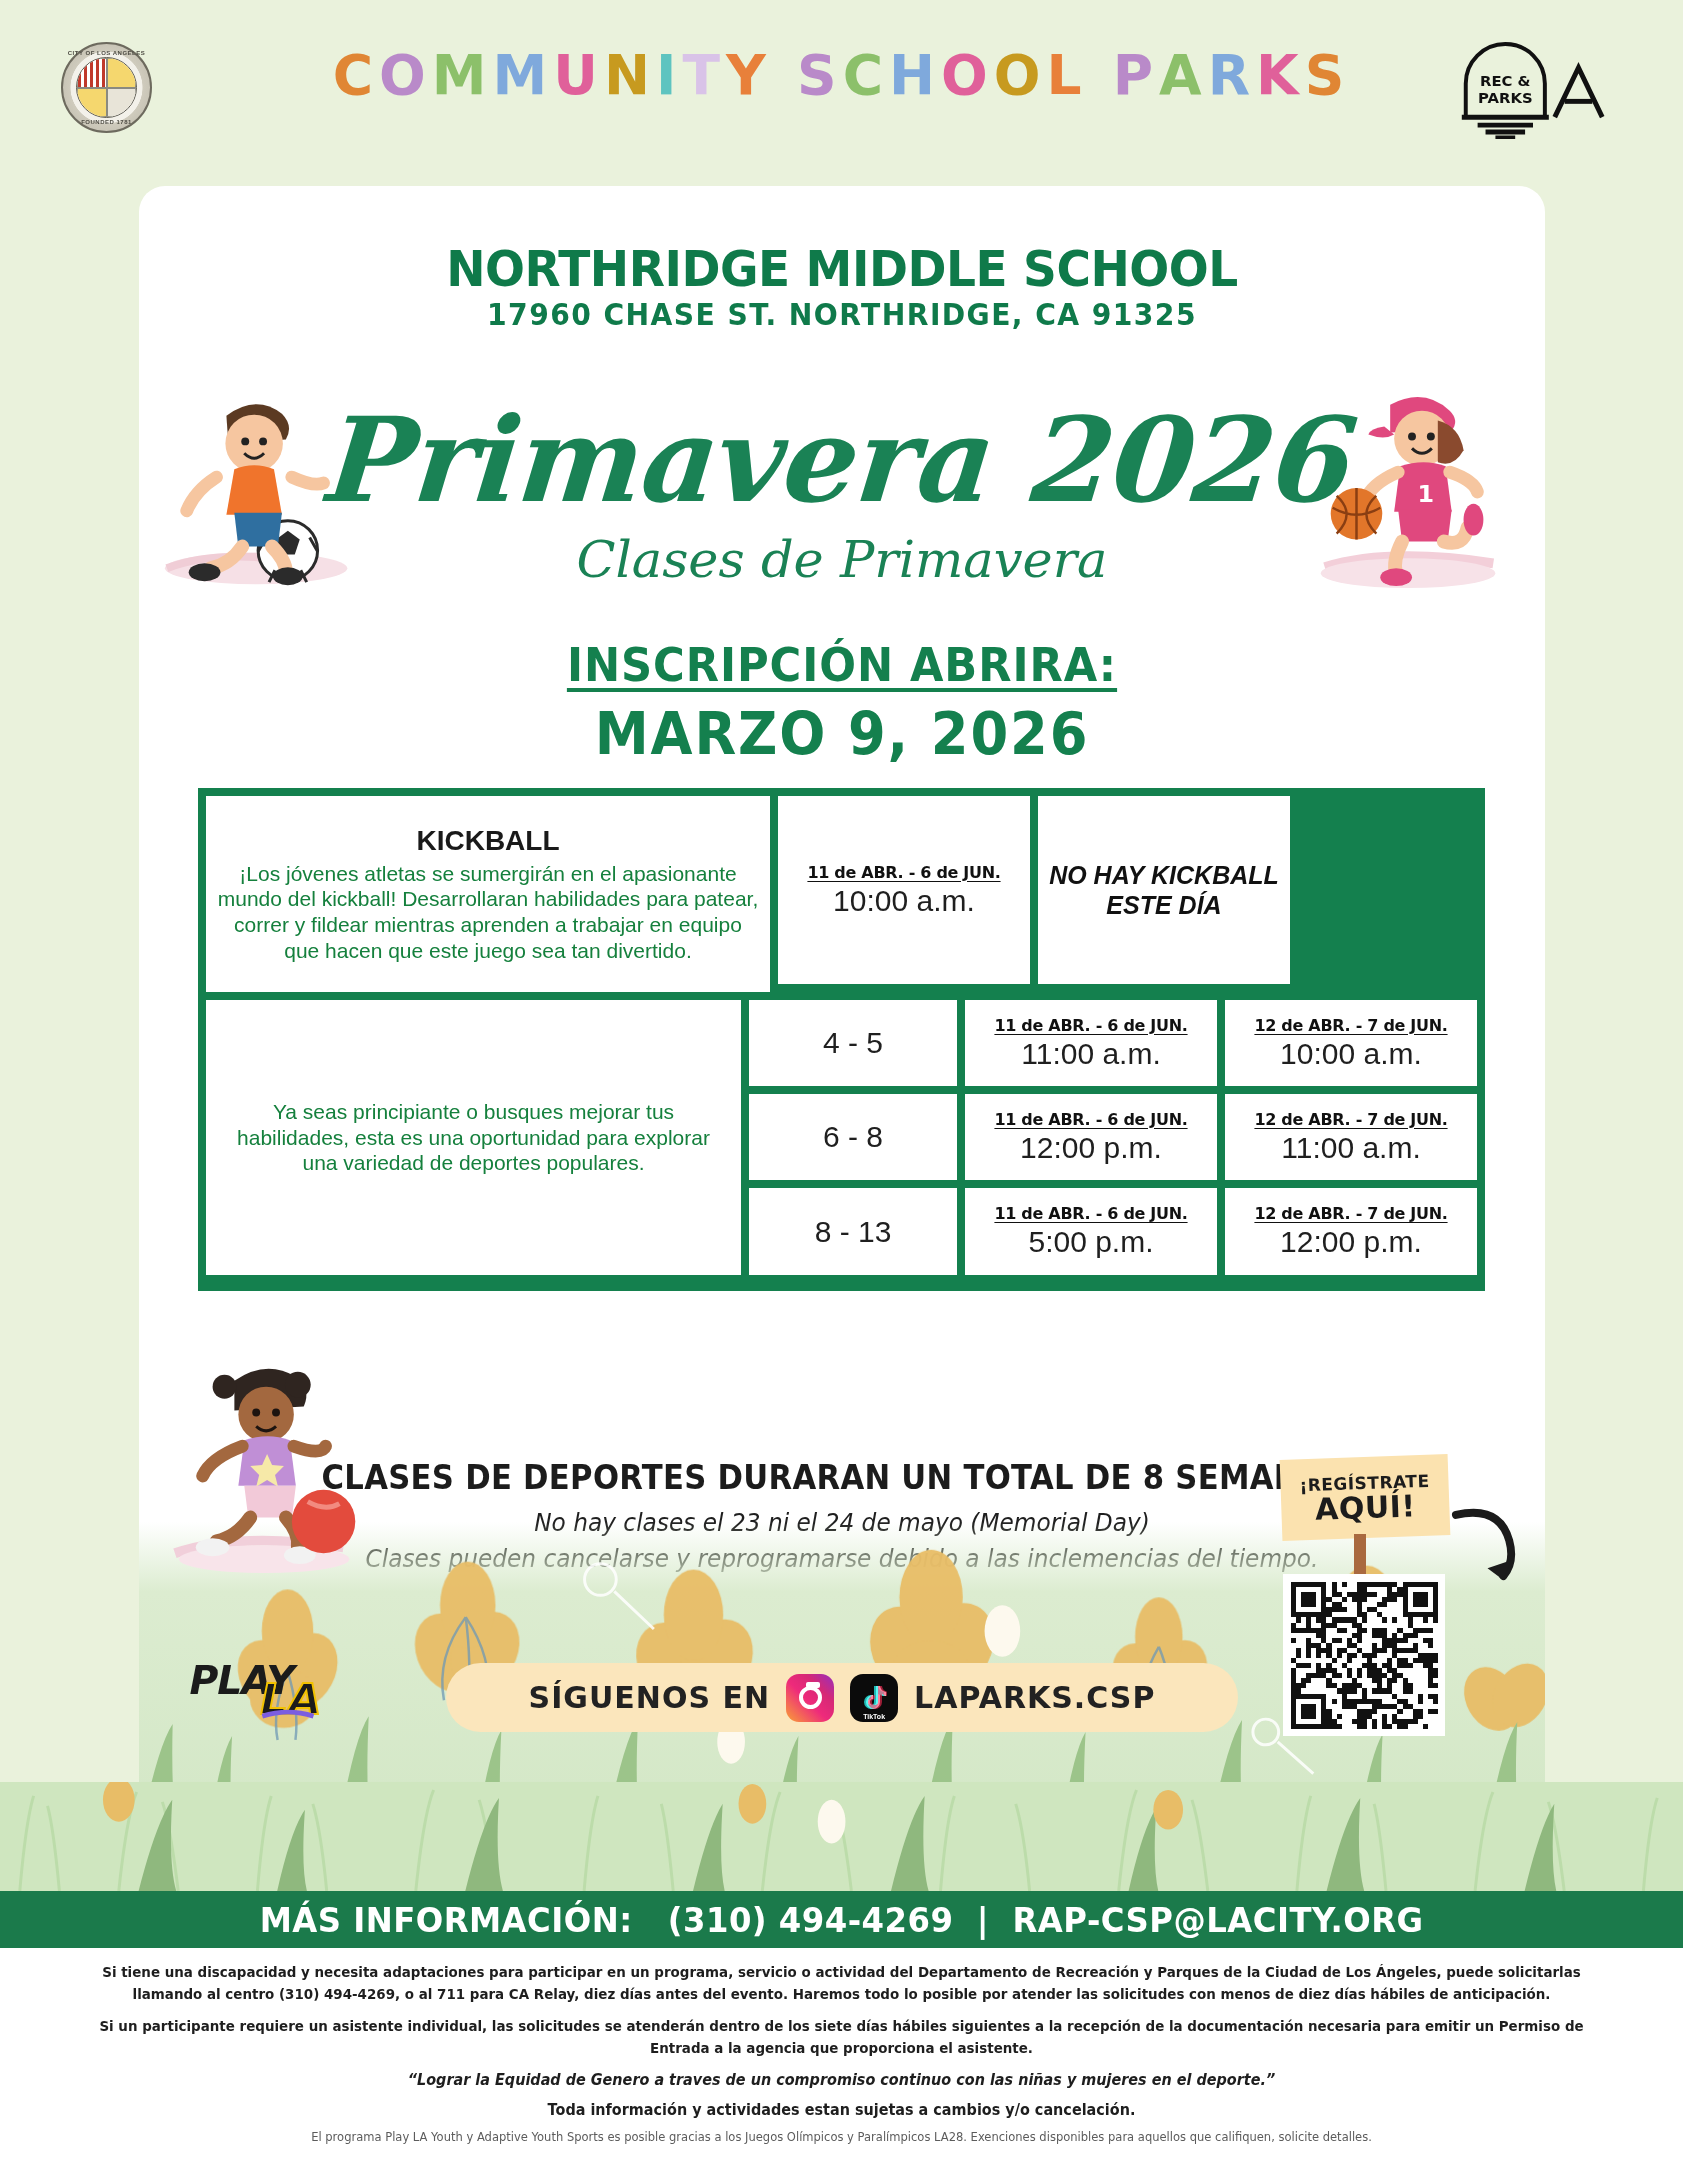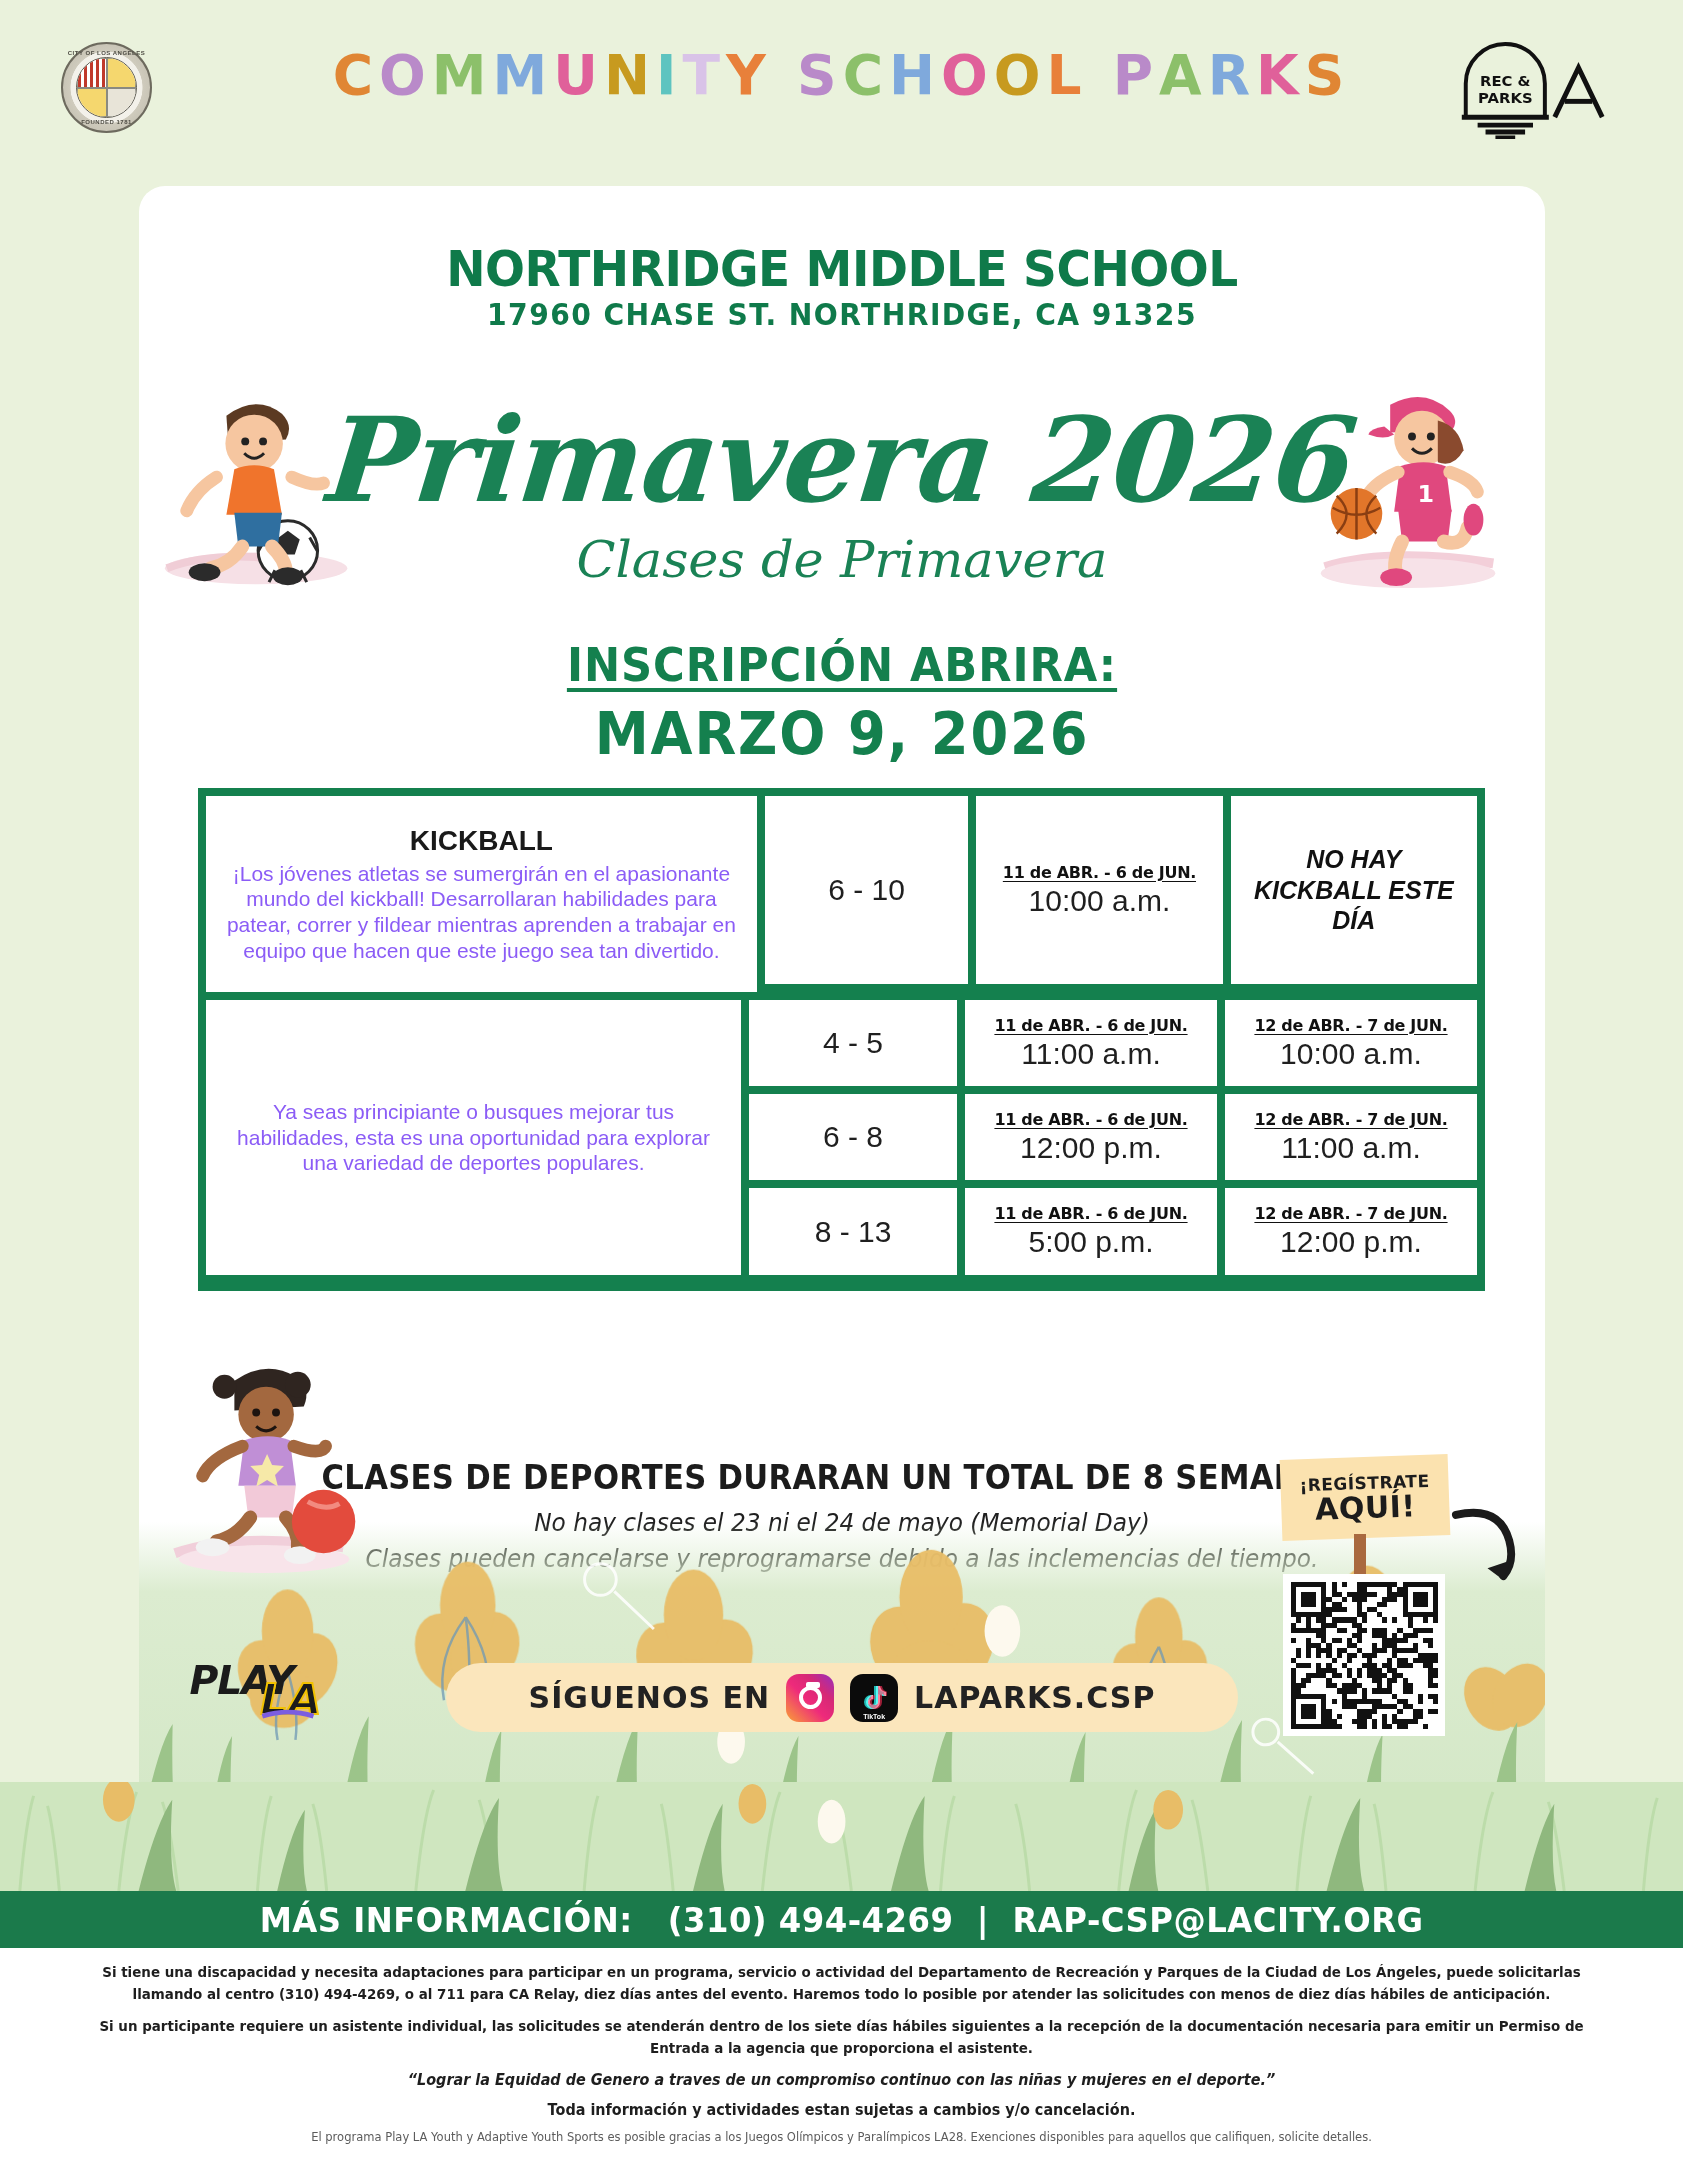--- a/index.html
+++ b/index.html
@@ -132,21 +132,21 @@
     background: #fff; display: flex; flex-direction: column;
     align-items: center; justify-content: center; text-align: center;
     padding: 8px 10px;
   }
   .act-title {
     font-family: "Liberation Sans", sans-serif;
     font-weight: bold; font-size: 28px; color: #1a1a1a; margin-bottom: 4px;
   }
   .act-desc {
     font-family: "Liberation Sans", sans-serif;
-    font-size: 21px; color: #8b5cf6; line-height: 1.22;
+    font-size: 21px; color: #15803d; line-height: 1.22;
   }
   .age-val { font-size: 30px; color: #1f1f1f; }
   .date-range {
     font-family: "DejaVu Sans", sans-serif;
     font-weight: bold; font-size: 16px; color: #111;
     text-decoration: underline; text-underline-offset: 3px;
     letter-spacing: -0.3px; margin-bottom: 2px;
   }
   .time-val { font-size: 30px; color: #1f1f1f; }
   .no-class {
@@ -392,23 +392,20 @@
     <div class="insc-label"><u>INSCRIPCIÓN ABRIRA:</u></div>
     <div class="insc-date">MARZO 9, 2026</div>
 
     <div class="sched">
 
 
       <div class="row">
         <div class="cell col-act" style="height:196px;">
           <div class="act-title">KICKBALL</div>
           <div class="act-desc">¡Los jóvenes atletas se sumergirán en el apasionante mundo del kickball! Desarrollaran habilidades para patear, correr y fildear mientras aprenden a trabajar en equipo que hacen que este juego sea tan divertido.</div>
-        </div>
-        <div class="cell col-age" style="height:188px;">
-          <div class="age-val">6 - 10</div>
         </div>
         <div class="cell col-sat" style="height:188px;">
           <div class="date-range">11 de ABR. - 6 de JUN.</div>
           <div class="time-val">10:00 a.m.</div>
         </div>
         <div class="cell col-sun" style="height:188px;">
           <div class="no-class">NO HAY KICKBALL ESTE DÍA</div>
         </div>
       </div>
 

